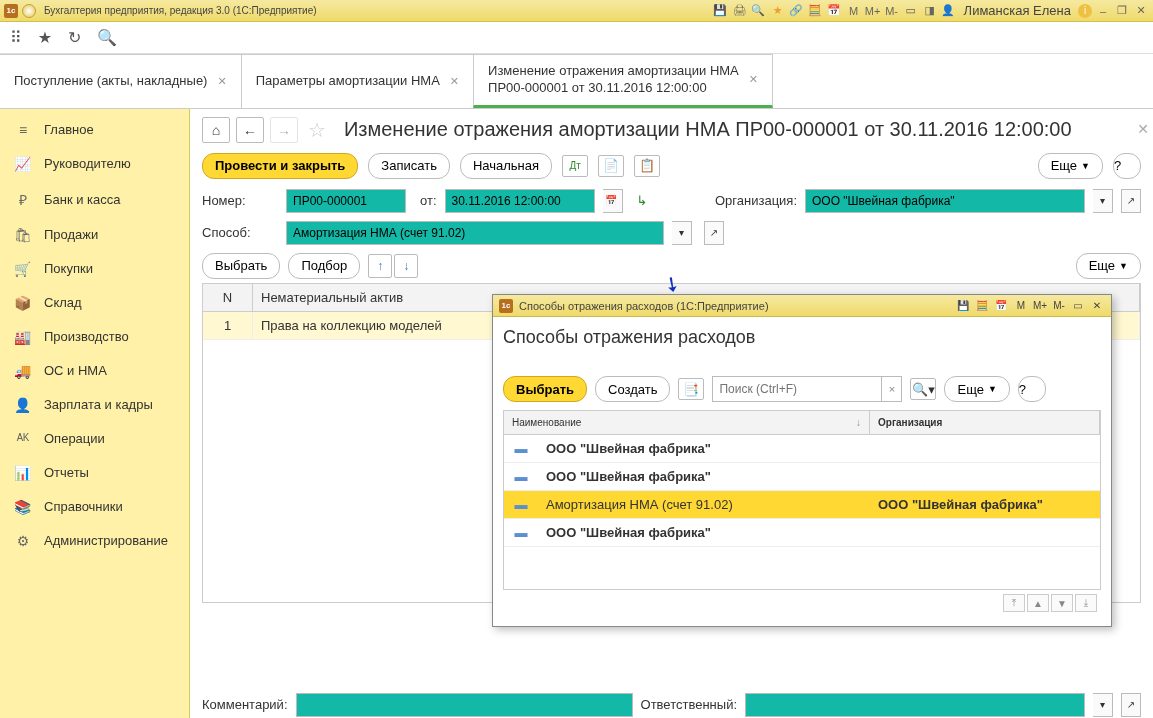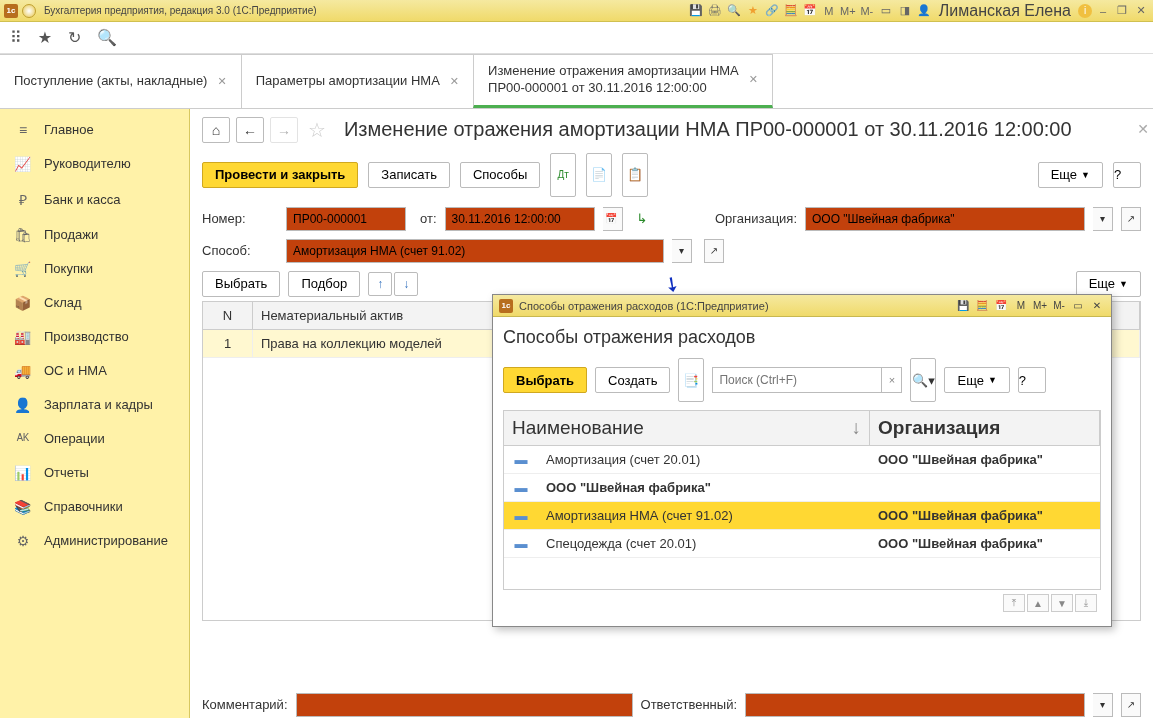--- a/index.html
+++ b/index.html
@@ -6,21 +6,21 @@
 body { background: #fff; font-size: 12px; color: #333; width: 1153px; height: 718px; overflow: hidden; position: relative; }
 
 
 .titlebar { height: 22px; background: linear-gradient(#f5e9a0, #f0da6a); display: flex; align-items: center; padding: 0 4px; border-bottom: 1px solid #d0c050; }
 .titlebar-left { display: flex; align-items: center; gap: 4px; }
 .titlebar-logo { width: 14px; height: 14px; background: #b76e1e; border-radius: 2px; display: inline-flex; align-items: center; justify-content: center; color: #fff; font-size: 8px; font-weight: bold; }
 .titlebar-round { width: 14px; height: 14px; border-radius: 50%; background: radial-gradient(#fff, #e6c54a); border: 1px solid #c0a030; }
 .titlebar-title { font-size: 10px; color: #444; margin-left: 4px; }
 .titlebar-icons { margin-left: auto; display: flex; align-items: center; gap: 3px; }
 .tb-ico { width: 16px; height: 16px; display: inline-flex; align-items: center; justify-content: center; font-size: 11px; color: #666; cursor: pointer; }
-.tb-user { font-size: 16px; color: #444; margin: 0 4px; }
+.tb-user { font-size: 13px; color: #444; margin: 0 4px; }
 .tb-help { width: 14px; height: 14px; border-radius: 50%; background: #f0c040; color: #fff; font-size: 10px; display: inline-flex; align-items: center; justify-content: center; }
 
 
 .toolbar-row { height: 32px; background: #fff; display: flex; align-items: center; padding: 0 10px; gap: 16px; border-bottom: 1px solid #ddd; }
 .toolbar-ico { font-size: 16px; color: #555; cursor: pointer; }
 
 
 .tabs { display: flex; background: #fff; border-bottom: 1px solid #ccc; min-height: 48px; }
 .tab { padding: 8px 14px; border: 1px solid #ccc; border-bottom: none; background: #fff; display: flex; align-items: center; gap: 10px; margin-right: -1px; cursor: pointer; max-width: 300px; }
 .tab:first-child { border-left: none; }
@@ -37,28 +37,28 @@
 .content { flex: 1; padding: 8px 12px; position: relative; overflow: hidden; }
 
 
 .content-header { display: flex; align-items: center; gap: 6px; margin-bottom: 10px; }
 .btn-sq { width: 28px; height: 26px; border: 1px solid #bbb; background: #fff; display: inline-flex; align-items: center; justify-content: center; cursor: pointer; font-size: 14px; border-radius: 2px; }
 .page-title { font-size: 20px; color: #333; margin-left: 8px; }
 .star { color: #ccc; font-size: 20px; margin: 0 4px; }
 
 
 .btn-bar { display: flex; align-items: center; gap: 10px; margin-bottom: 10px; }
-.btn { height: 26px; padding: 0 12px; border: 1px solid #bbb; background: #fff; cursor: pointer; font-size: 13px; border-radius: 2px; display: inline-flex; align-items: center; }
+.btn { height: 26px; padding: 0 12px; border: 1px solid #bbb; background: #fff; cursor: pointer; font-size: 13px; border-radius: 12px; display: inline-flex; align-items: center; }
 .btn.primary { background: #ffd833; border-color: #d0a820; font-weight: bold; }
-.btn-ico { width: 26px; height: 44px; border: 1px solid #bbb; display: inline-flex; align-items: center; justify-content: center; cursor: pointer; border-radius: 2px; font-size: 13px; }
+.btn-ico { width: 26px; height: 22px; border: 1px solid #bbb; display: inline-flex; align-items: center; justify-content: center; cursor: pointer; border-radius: 2px; font-size: 13px; }
 
 
 .form-row { display: flex; align-items: center; gap: 8px; margin-bottom: 8px; font-size: 13px; }
 .form-label { min-width: 76px; }
-.form-input { height: 24px; border: 1px solid #bbb; padding: 0 6px; background: #c2410c; font-size: 12px; }
+.form-input { height: 24px; border: 1px solid #bbb; padding: 0 6px; background: #14b8a6; font-size: 12px; }
 .mini-btn { width: 20px; height: 24px; border: 1px solid #bbb; border-left: none; background: #fafafa; display: inline-flex; align-items: center; justify-content: center; font-size: 10px; cursor: pointer; }
 
 
 .table-actions { display: flex; align-items: center; gap: 8px; margin-bottom: 4px; }
 .arrow-grp { display: flex; gap: 2px; }
 .arrow-btn { width: 24px; height: 24px; border: 1px solid #bbb; background: #fff; display: inline-flex; align-items: center; justify-content: center; color: #3a76c0; cursor: pointer; border-radius: 2px; }
 
 .grid { border: 1px solid #ccc; height: 320px; background: #fff; }
 .grid-header { display: flex; background: #f3f3f3; border-bottom: 1px solid #ccc; }
 .grid-header > div { padding: 6px 8px; border-right: 1px solid #ccc; font-size: 13px; }
@@ -70,26 +70,26 @@
 
 
 .bottom-row { display: flex; align-items: center; gap: 8px; margin-top: 8px; position: absolute; bottom: 8px; left: 12px; right: 12px; font-size: 13px; }
 
 
 .modal { position: absolute; left: 492px; top: 294px; width: 620px; background: #fff; border: 1px solid #888; box-shadow: 3px 3px 8px rgba(0,0,0,0.25); z-index: 100; }
 .modal-title { height: 22px; background: linear-gradient(#f5e9a0, #f0da6a); display: flex; align-items: center; padding: 0 6px; font-size: 11px; color: #444; border-bottom: 1px solid #c8b850; }
 .modal-title .tb-icons { margin-left: auto; display: flex; gap: 3px; align-items: center; }
 .modal-title .mt-btn { width: 16px; height: 16px; display: inline-flex; align-items: center; justify-content: center; font-size: 10px; cursor: pointer; }
 .modal-body { padding: 10px; }
-.modal-heading { font-size: 18px; margin-bottom: 10px; }
+.modal-heading { font-size: 18px; margin-bottom: 28px; }
 .modal-btns { display: flex; align-items: center; gap: 8px; margin-bottom: 8px; }
 
 .modal-grid { border: 1px solid #ccc; height: 180px; }
 .modal-grid-header { display: flex; background: #f3f3f3; border-bottom: 1px solid #ccc; }
-.modal-grid-header > div { padding: 6px 8px; border-right: 1px solid #ccc; font-size: 19px; }
+.modal-grid-header > div { padding: 6px 8px; border-right: 1px solid #ccc; font-size: 10px; }
 .mcol-name { flex: 1; display: flex; justify-content: space-between; align-items: center; }
 .mcol-org { width: 230px; font-weight: bold; }
 .modal-grid-row { display: flex; border-bottom: 1px solid #eee; align-items: center; }
 .modal-grid-row > div { padding: 6px 8px; font-size: 13px; }
 .modal-grid-row.sel { background: #ffd833; }
 .row-ico { color: #5a8fd0; font-size: 10px; width: 34px; text-align: center; }
 .modal-footer-nav { display: flex; justify-content: flex-end; gap: 2px; padding: 4px; }
 .nav-btn { width: 22px; height: 18px; border: 1px solid #ccc; background: #fafafa; display: inline-flex; align-items: center; justify-content: center; font-size: 10px; cursor: pointer; color: #888; }
 
 .arrow-annotation { position: absolute; left: 664px; top: 272px; color: #1030c0; font-size: 20px; transform: rotate(35deg); z-index: 90; pointer-events: none; }
@@ -216,21 +216,21 @@
       <span class="btn-sq">⌂</span>
       <span class="btn-sq">←</span>
       <span class="btn-sq" style="opacity:.4">→</span>
       <span class="star">☆</span>
       <span class="page-title">Изменение отражения амортизации НМА ПР00-000001 от 30.11.2016 12:00:00</span>
     </div>
 
     <div class="btn-bar">
       <button class="btn primary">Провести и закрыть</button>
       <button class="btn">Записать</button>
-      <button class="btn">Способы</button>
+      <button class="btn">Начальная</button>
       <span class="btn-ico" style="color:#2a8a2a;font-size:10px">Дт<br></span>
       <span class="btn-ico">📄</span>
       <span class="btn-ico">📋</span>
       <div style="flex:1"></div>
       <button class="btn">
           <span>Еще</span> 
           <span style="margin-left:4px;font-size:9px">▼</span>
         </button>
       <button class="btn" style="width:28px;padding:0">?</button>
     </div>
@@ -329,35 +329,33 @@
     <div class="modal-grid">
       <div class="modal-grid-header">
         <div class="mcol-name">
             <span>Наименование</span>
             <span style="color:#888">↓</span>
           </div>
         <div class="mcol-org">Организация</div>
       </div>
       <div class="modal-grid-row">
         <div class="row-ico">▬</div>
-        <div style="flex:1">Амортизация (счет 20.01)</div>
         <div class="mcol-org">ООО "Швейная фабрика"</div>
       </div>
       <div class="modal-grid-row">
         <div class="row-ico">▬</div>
         <div class="mcol-org">ООО "Швейная фабрика"</div>
       </div>
       <div class="modal-grid-row sel">
         <div class="row-ico">▬</div>
         <div style="flex:1">Амортизация НМА (счет 91.02)</div>
         <div class="mcol-org">ООО "Швейная фабрика"</div>
       </div>
       <div class="modal-grid-row">
         <div class="row-ico">▬</div>
-        <div style="flex:1">Спецодежда (счет 20.01)</div>
         <div class="mcol-org">ООО "Швейная фабрика"</div>
       </div>
     </div>
     <div class="modal-footer-nav">
       <span class="nav-btn">⤒</span>
       <span class="nav-btn">▲</span>
       <span class="nav-btn">▼</span>
       <span class="nav-btn">⤓</span>
     </div>
   </div>

